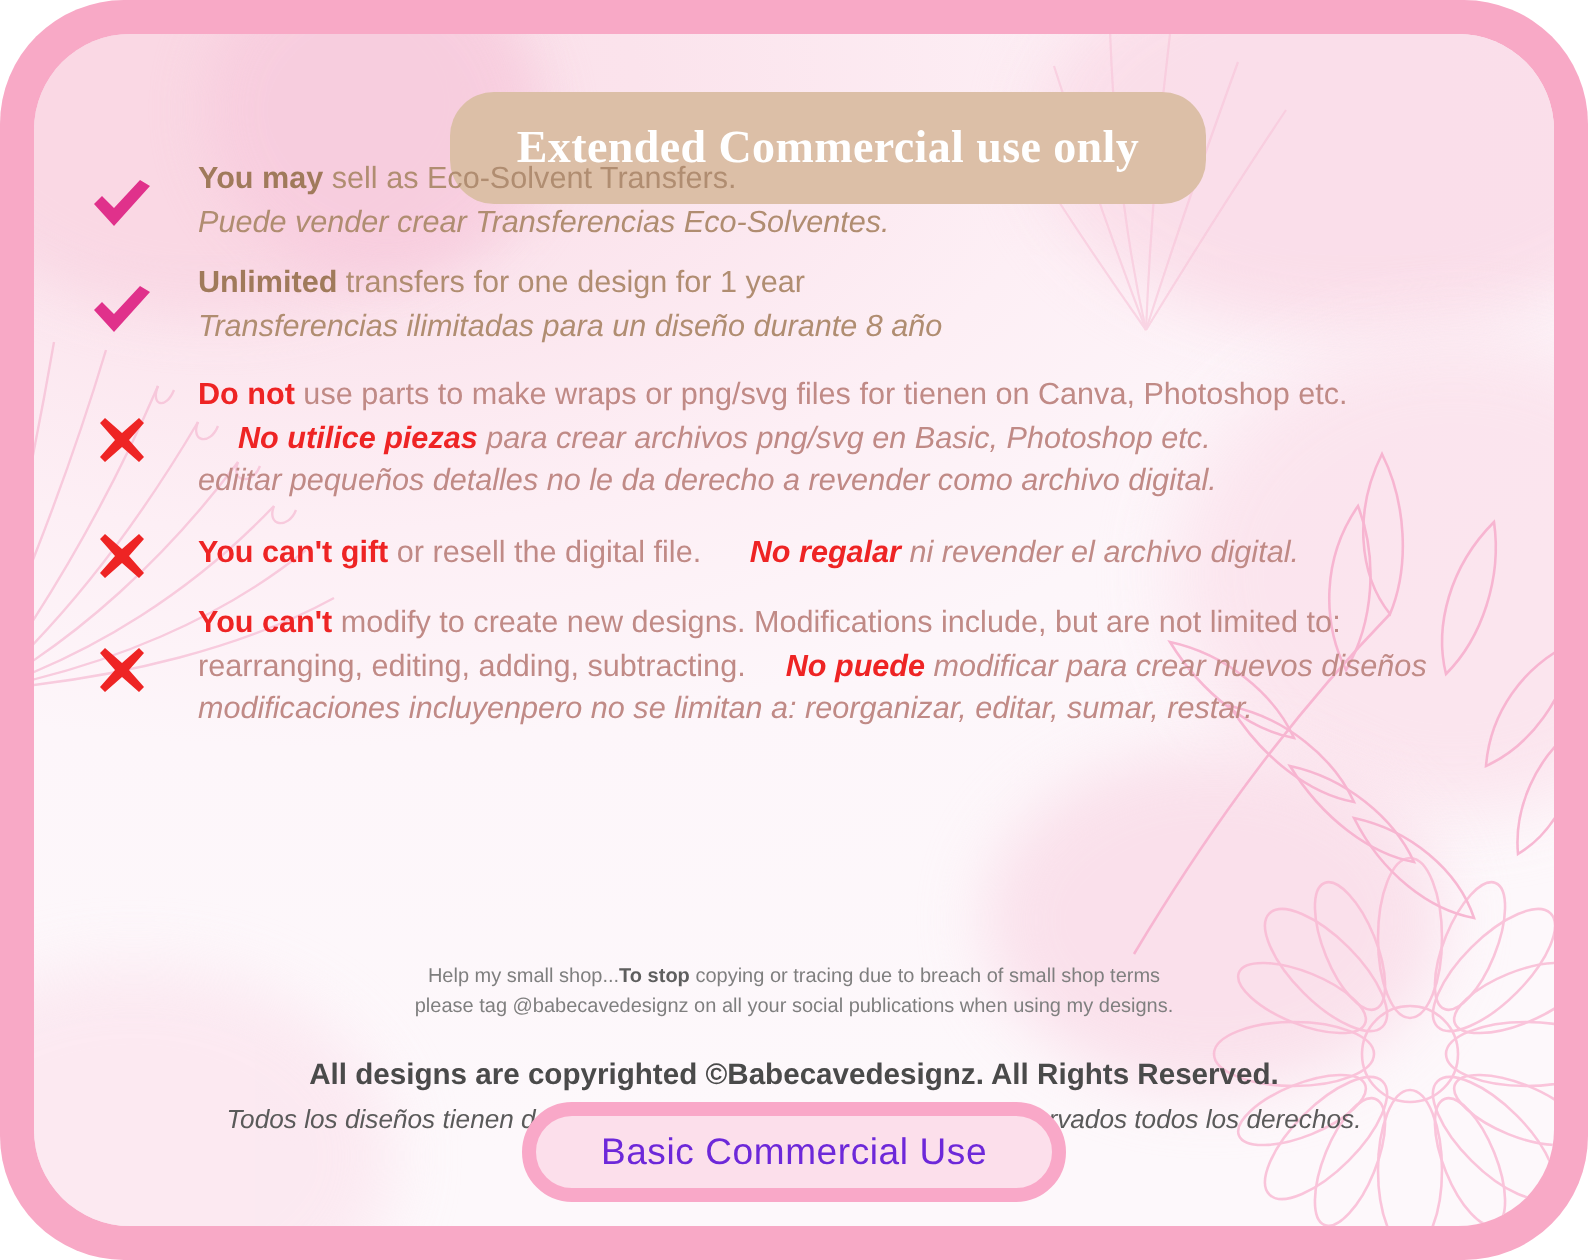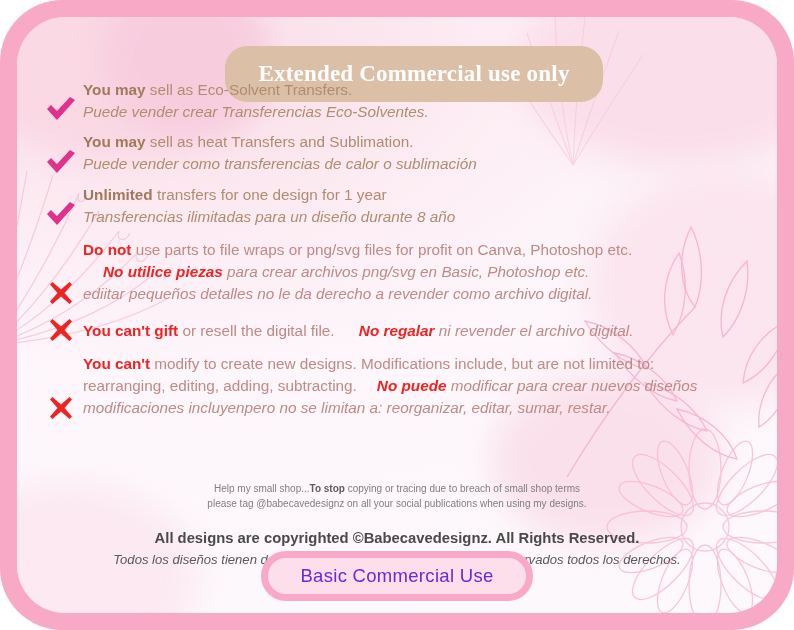--- a/index.html
+++ b/index.html
@@ -55,21 +55,21 @@
     font-family:"Liberation Serif", serif;
     font-weight:bold;
     font-size:23px;
     color:#ffffff;
     letter-spacing:.2px;
     white-space:nowrap;
   }
 
   
   .rules{ position:absolute; left:22px; top:61px; right:24px; }
-  .rule{ display:flex; align-items:flex-end; margin-bottom:3px; }
+  .rule{ display:flex; align-items:center; margin-bottom:3px;gap:16px; }
   .mark{ width:44px; flex:0 0 44px; display:flex; justify-content:center; padding-top:4px; }
   .mark svg{ display:block; }
   .lines{ flex:1 1 auto; padding-top:1px; }
   .ln{ font-size:15.3px; line-height:1.42; color:#b08d71; white-space:nowrap; }
   .ln.es{ font-style:italic; }
   .ln b{ font-weight:bold; color:#a07a5b; }
   .ln .red-i{ color:#ee2424; font-weight:bold; font-style:italic;margin-left:20px; }
 
   .rule.r1 { margin-bottom:8px; }
   .rule.r2 { margin-bottom:8px; }
@@ -192,50 +192,39 @@
           <div class="mark">
             <svg width="30" height="26" viewBox="0 0 30 26">
               <path d="M1 13 L5 9 L11 15 L24 1 L29 4 L11 24 Z" fill="#e0318b"></path>
             </svg>
           </div>
           <div class="lines">
             <div class="ln"><b>You may</b><span> sell as Eco-Solvent Transfers.</span></div>
             <div class="ln es"><span>Puede vender crear Transferencias Eco-Solventes.</span></div>
           </div>
         </div>
-        <div class="rule r2 c">
+        <div class="rule r3 c">
           <div class="mark">
             <svg width="30" height="26" viewBox="0 0 30 26">
               <path d="M1 13 L5 9 L11 15 L24 1 L29 4 L11 24 Z" fill="#e0318b"></path>
             </svg>
           </div>
           <div class="lines">
-            <div class="ln"><b>You may</b><span> sell as heat Transfers and Sublimation.</span></div>
-            <div class="ln es"><span>Puede vender como transferencias de calor o sublimación</span></div>
-          </div>
-        </div>
-        <div class="rule r3 c">
-          <div class="mark">
-            <svg width="30" height="26" viewBox="0 0 30 26">
-              <path d="M1 13 L5 9 L11 15 L24 1 L29 4 L11 24 Z" fill="#e0318b"></path>
-            </svg>
-          </div>
-          <div class="lines">
             <div class="ln"><b>Unlimited</b><span> transfers for one design for 1 year</span></div>
             <div class="ln es"><span>Transferencias ilimitadas para un diseño durante 8 año</span></div>
           </div>
         </div>
         <div class="rule r4 x">
           <div class="mark">
             <svg width="22" height="22" viewBox="0 0 22 22">
               <path d="M2.5 0 L11 7.5 L19.5 0 L22 2.5 L14.5 11 L22 19.5 L19.5 22 L11 14.5 L2.5 22 L0 19.5 L7.5 11 L0 2.5 Z" fill="#ee2424"></path>
             </svg>
           </div>
           <div class="lines">
-            <div class="ln"><b>Do not</b><span> use parts to file wraps or png/svg files for profit on Canva, Photoshop etc.</span></div>
+            <div class="ln"><b>Do not</b><span> use parts to make wraps or png/svg files for tienen on Canva, Photoshop etc.</span></div>
             <div class="ln es"><span class="red-i">No utilice piezas</span><span> para crear archivos png/svg en Basic, Photoshop etc.</span></div>
             <div class="ln es"><span>ediitar pequeños detalles no le da derecho a revender como archivo digital.</span></div>
           </div>
         </div>
         <div class="rule r5 x">
           <div class="mark">
             <svg width="22" height="22" viewBox="0 0 22 22">
               <path d="M2.5 0 L11 7.5 L19.5 0 L22 2.5 L14.5 11 L22 19.5 L19.5 22 L11 14.5 L2.5 22 L0 19.5 L7.5 11 L0 2.5 Z" fill="#ee2424"></path>
             </svg>
           </div>

